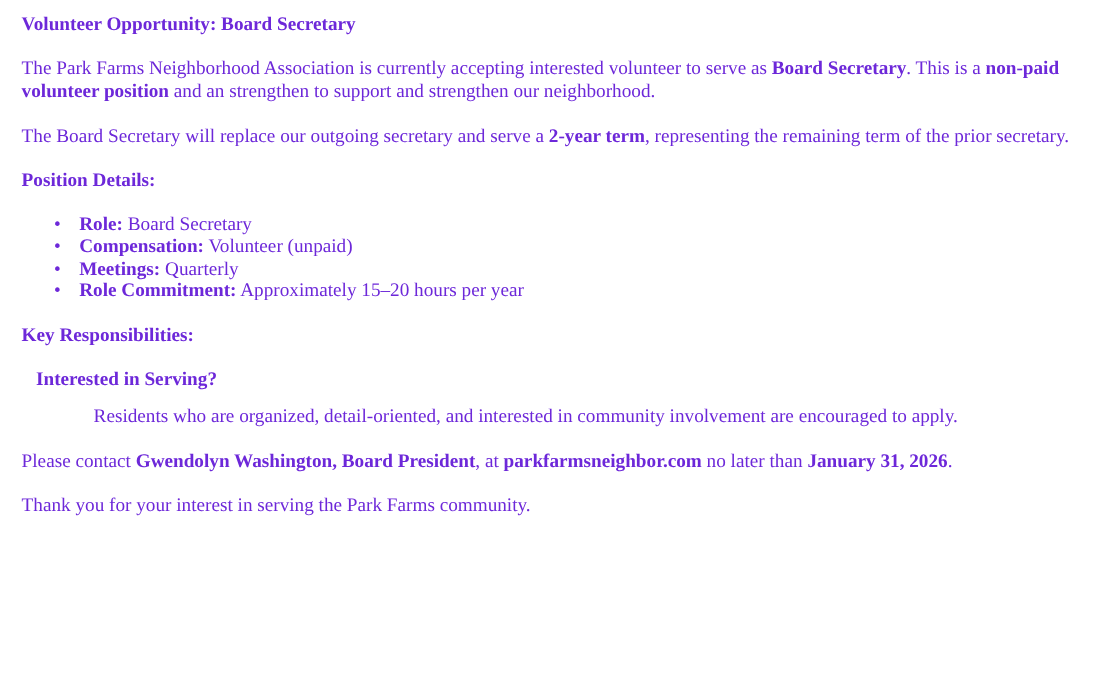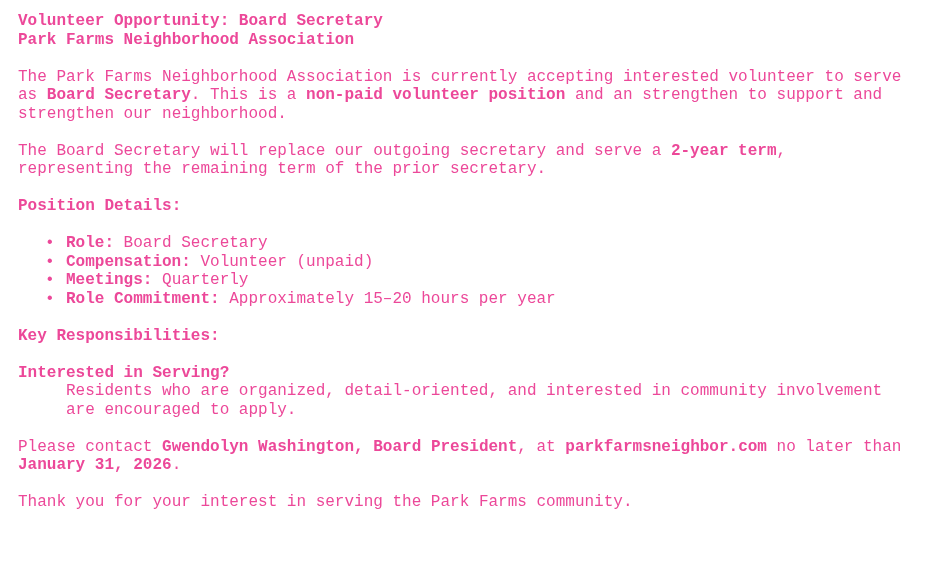--- a/index.html
+++ b/index.html
@@ -9,22 +9,22 @@
   }
   body {
     width: 928px;
     height: 572px;
     overflow: hidden;
   }
   .doc {
     box-sizing: border-box;
     width: 928px;
     padding: 12px 18px 0 18px;
-    color: #ec4899;
-    font-family: Liberation Mono, monospace;
+    color: #6d28d9;
+    font-family: Liberation Serif, serif;
     font-size: 16px;
     line-height: 18.5px;
   }
   .doc p, .doc .block, .doc ul, .doc .sec-heading {
     margin: 0 0 18.5px 0;
   }
   .bold { font-weight: bold; }
   .doc b { font-weight: bold; }
   .doc ul {
     list-style: none;
@@ -35,30 +35,29 @@
   }
   .doc li::before {
     content: "\2022";
     position: absolute;
     left: -21px;
     top: 0;
   }
   .indent {
     padding-left: 48px;
   }
-  .tight { margin: 0; }
+  .tight { margin: 12px; }
 </style>
 </head>
 <body>
 
 <div class="doc">
 
   <div class="block bold">
     <div>Volunteer Opportunity: Board Secretary</div>
-    <div>Park Farms Neighborhood Association</div>
   </div>
 
   <p><span>The Park Farms Neighborhood Association is currently accepting interested volunteer to serve as </span><b>Board Secretary</b><span>. This is a </span><b>non-paid volunteer position</b><span> and an strengthen to support and strengthen our neighborhood.</span></p>
 
   <p><span>The Board Secretary will replace our outgoing secretary and serve a </span><b>2-year term</b><span>, representing the remaining term of the prior secretary.</span></p>
 
   <div class="sec-heading bold">Position Details:</div>
 
   <ul>
     <li><b>Role:</b><span> Board Secretary</span></li>

